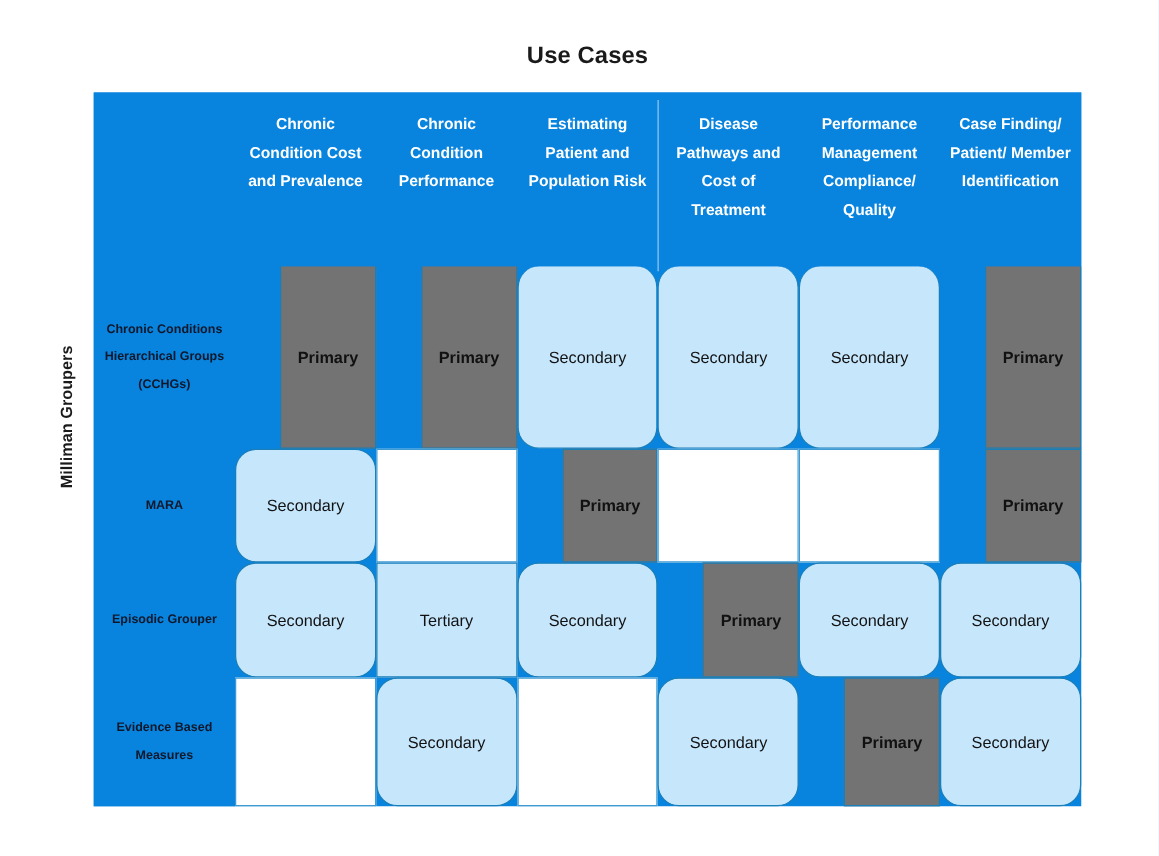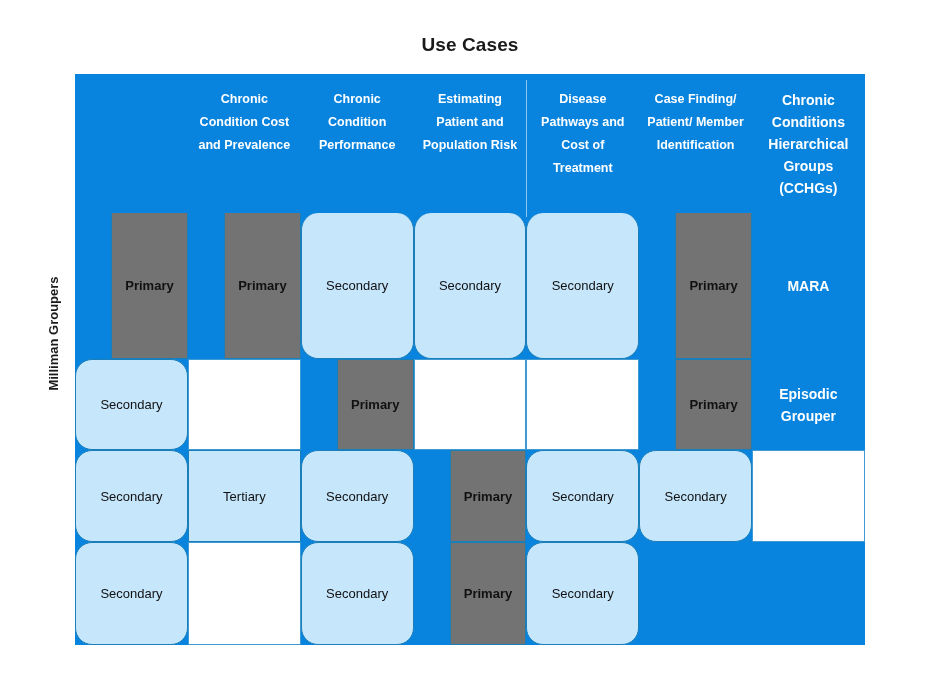--- a/index.html
+++ b/index.html
@@ -91,22 +91,22 @@
     left: 0;
     top: 6px;
     bottom: -4px;
     width: 1px;
     background: rgba(255,255,255,0.55);
   }
 
   
   .row-head {
     background: #0984de;
-    color: #ffffff;
-    font-size: 14px;
+    color: #0f172a;
+    font-size: 10px;
     font-weight: bold;
     line-height: 22px;
     text-align: center;
     display: flex;
     align-items: center;
     justify-content: center;
     padding: 0 8px;
     box-sizing: border-box;
   }
   .row-head span { display: block; width: 100%; }
@@ -159,20 +159,23 @@
     <div class="col-head">
         <span>Chronic Condition Performance</span>
       </div>
     <div class="col-head">
         <span>Estimating Patient and Population Risk</span>
       </div>
     <div class="col-head divider-left">
         <span>Disease Pathways and Cost of Treatment</span>
       </div>
     <div class="col-head">
+        <span>Performance Management Compliance/ Quality</span>
+      </div>
+    <div class="col-head">
         <span>Case Finding/ Patient/ Member Identification</span>
       </div>
 
     <div class="row-head">
         <span>Chronic Conditions Hierarchical Groups (CCHGs)</span>
       </div>
     <div class="cell primary r1">Primary</div>
     <div class="cell primary r1">Primary</div>
     <div class="cell secondary r1">Secondary</div>
     <div class="cell secondary r1">Secondary</div>
@@ -192,20 +195,23 @@
     <div class="row-head">
         <span>Episodic Grouper</span>
       </div>
     <div class="cell secondary">Secondary</div>
     <div class="cell tertiary">Tertiary</div>
     <div class="cell secondary">Secondary</div>
     <div class="cell primary">Primary</div>
     <div class="cell secondary">Secondary</div>
     <div class="cell secondary">Secondary</div>
 
+    <div class="row-head">
+        <span>Evidence Based Measures</span>
+      </div>
     <div class="cell empty"></div>
     <div class="cell secondary">Secondary</div>
     <div class="cell empty"></div>
     <div class="cell secondary">Secondary</div>
     <div class="cell primary">Primary</div>
     <div class="cell secondary">Secondary</div>
   </div>
 </div>
 
 </body></html>

